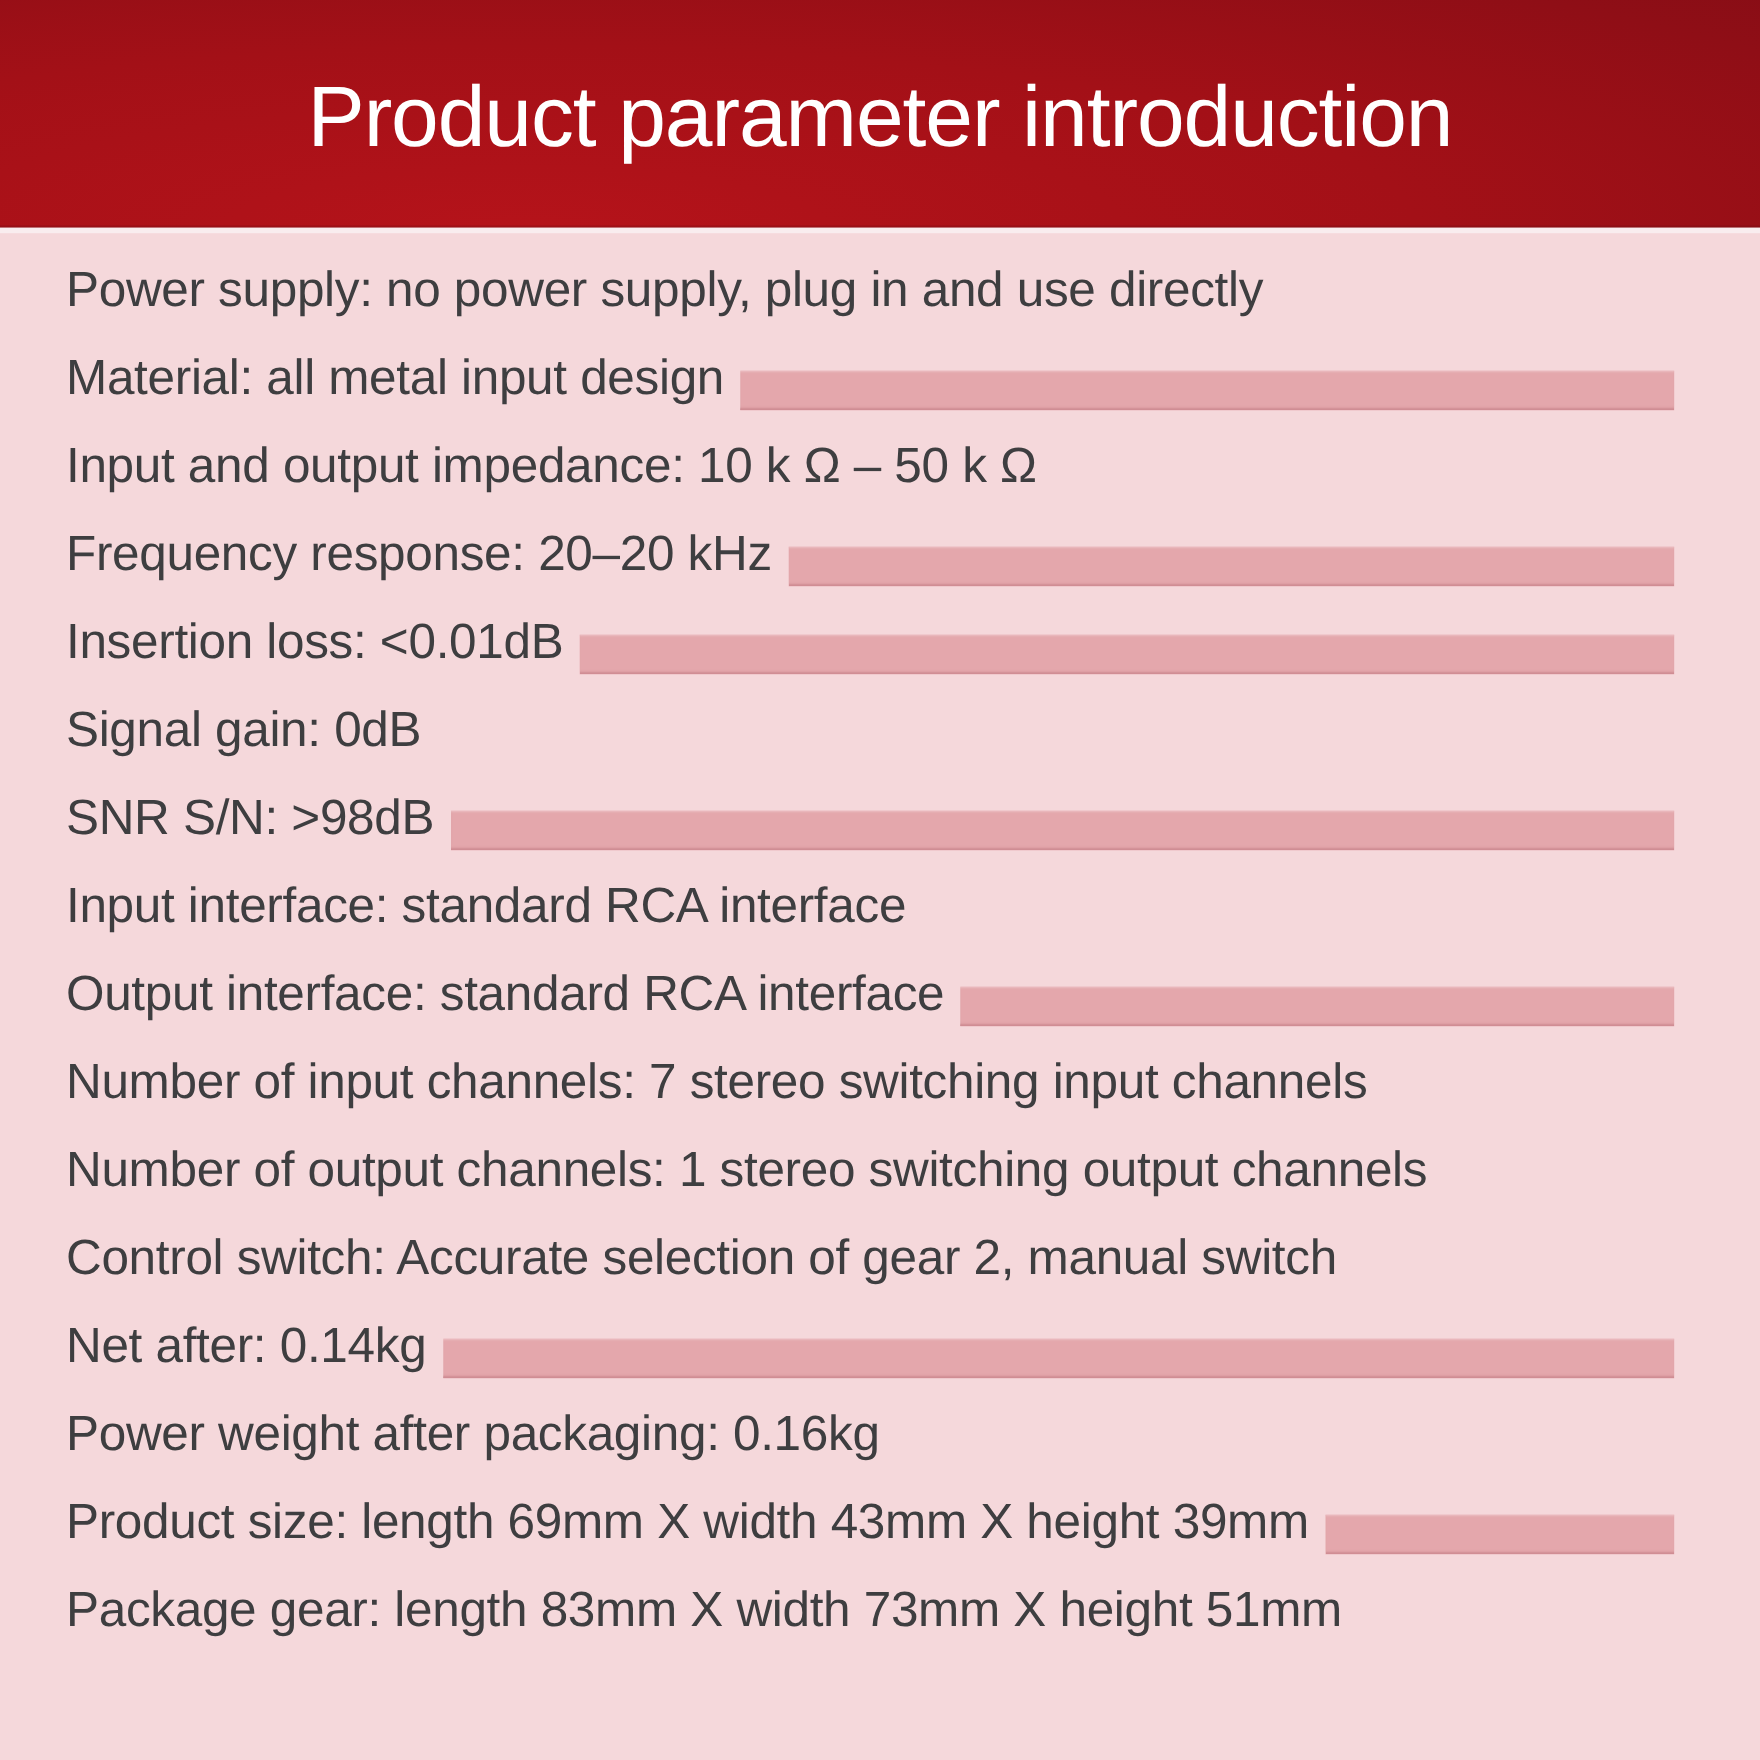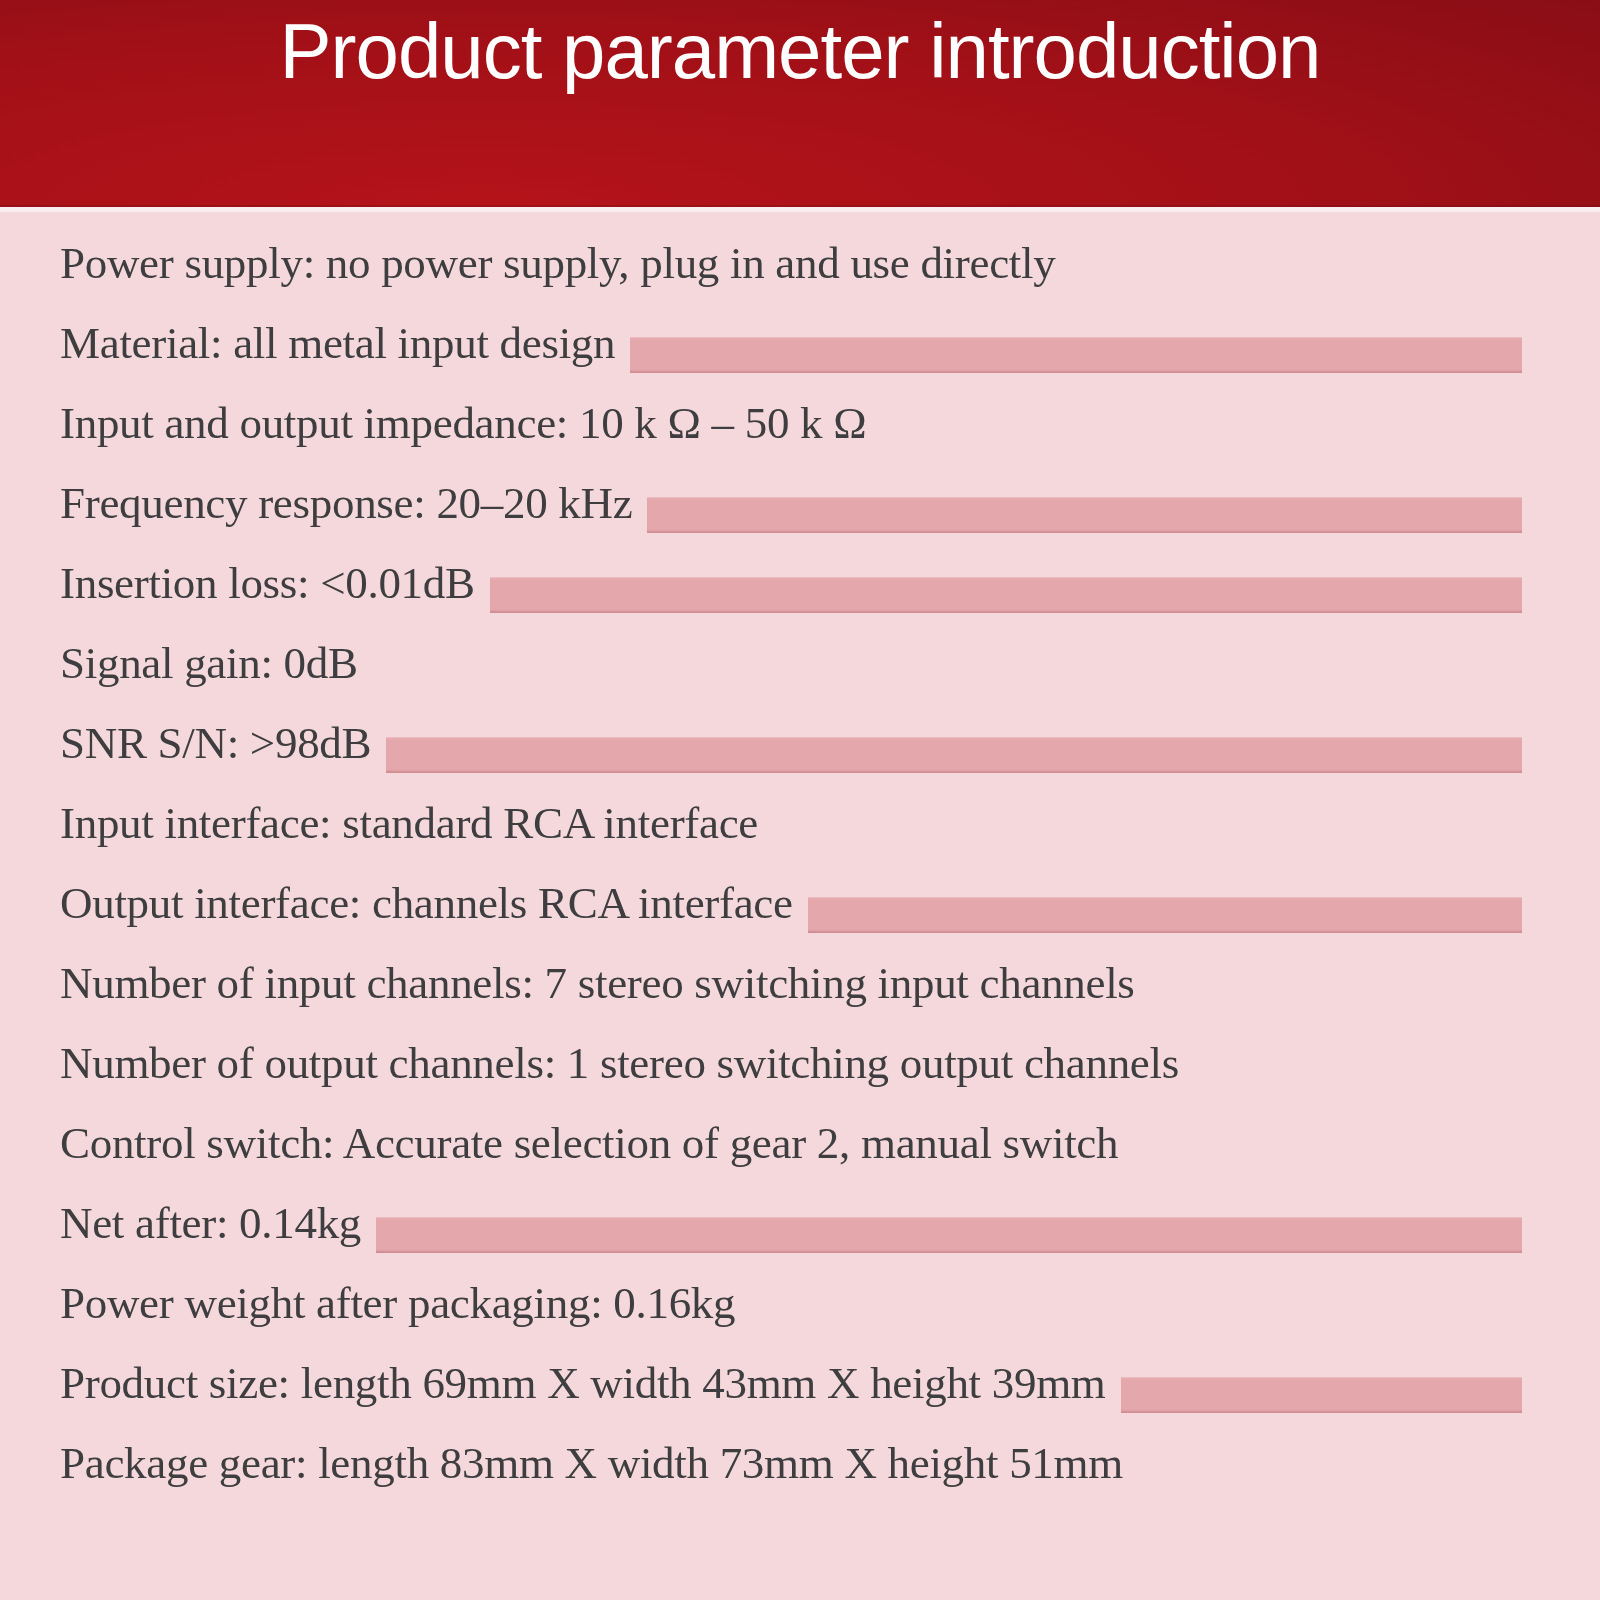--- a/index.html
+++ b/index.html
@@ -10,20 +10,21 @@
     position: relative;
     width: 1600px;
     height: 1600px;
     overflow: hidden;
     background: var(--body-pink, #f5d8db);
     font-family: "Liberation Sans", sans-serif;
   }
   .header {
     height: 207px;
     display: flex;
+    align-items: center;
     justify-content: center;
     background:
       radial-gradient(120% 190% at 30% 100%,
         var(--header-red-bright, #b5131a) 0%,
         var(--header-red-mid, #a31017) 42%,
         var(--header-red-dark, #7b0c15) 100%);
   }
   .header-divider {
     height: 5px;
     background: var(--divider-light, #f9edef);
@@ -44,21 +45,20 @@
     height: 80px;
     display: flex;
     align-items: center;
   }
   .spec-text {
     font-size: 45px;
     font-weight: 300;
     color: var(--text-gray, #3e3e40);
     letter-spacing: -0.3px;
     white-space: nowrap;
-    font-family: Liberation Serif, serif;
   }
   .spec-bar {
     flex: 1 1 auto;
     height: 36px;
     margin-left: 15px;
     min-width: 40px;
     background: var(--bar-pink, #e4a7ac);
     transform: translateY(12px);
     box-shadow:
       inset 0 -3px 2px -1px rgba(150, 70, 80, 0.28),
@@ -96,21 +96,21 @@
         <div class="spec-text">Signal gain: 0dB</div>
       </div>
       <div class="spec-row">
         <div class="spec-text">SNR S/N: &gt;98dB</div>
         <div class="spec-bar"></div>
       </div>
       <div class="spec-row">
         <div class="spec-text">Input interface: standard RCA interface</div>
       </div>
       <div class="spec-row">
-        <div class="spec-text">Output interface: channels RCA interface</div>
+        <div class="spec-text">Output interface: standard RCA interface</div>
         <div class="spec-bar"></div>
       </div>
       <div class="spec-row">
         <div class="spec-text">Number of input channels: 7 stereo switching input channels</div>
       </div>
       <div class="spec-row">
         <div class="spec-text">Number of output channels: 1 stereo switching output channels</div>
       </div>
       <div class="spec-row">
         <div class="spec-text">Control switch: Accurate selection of gear 2, manual switch</div>

